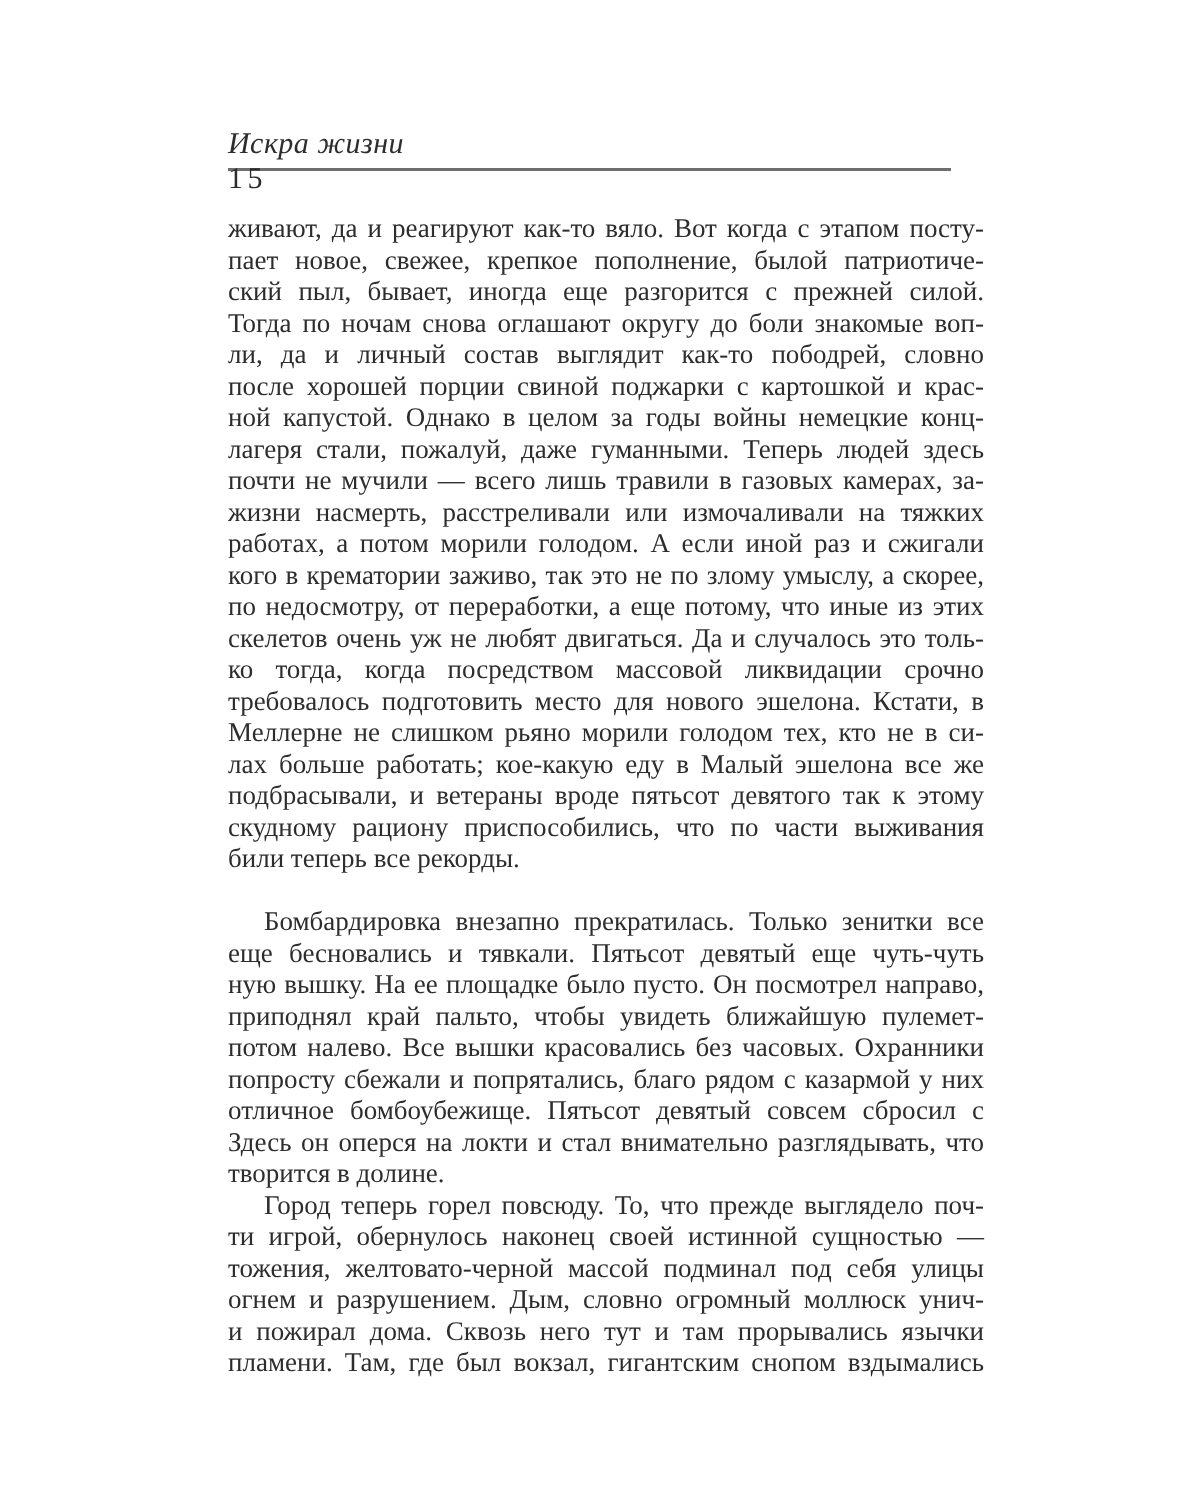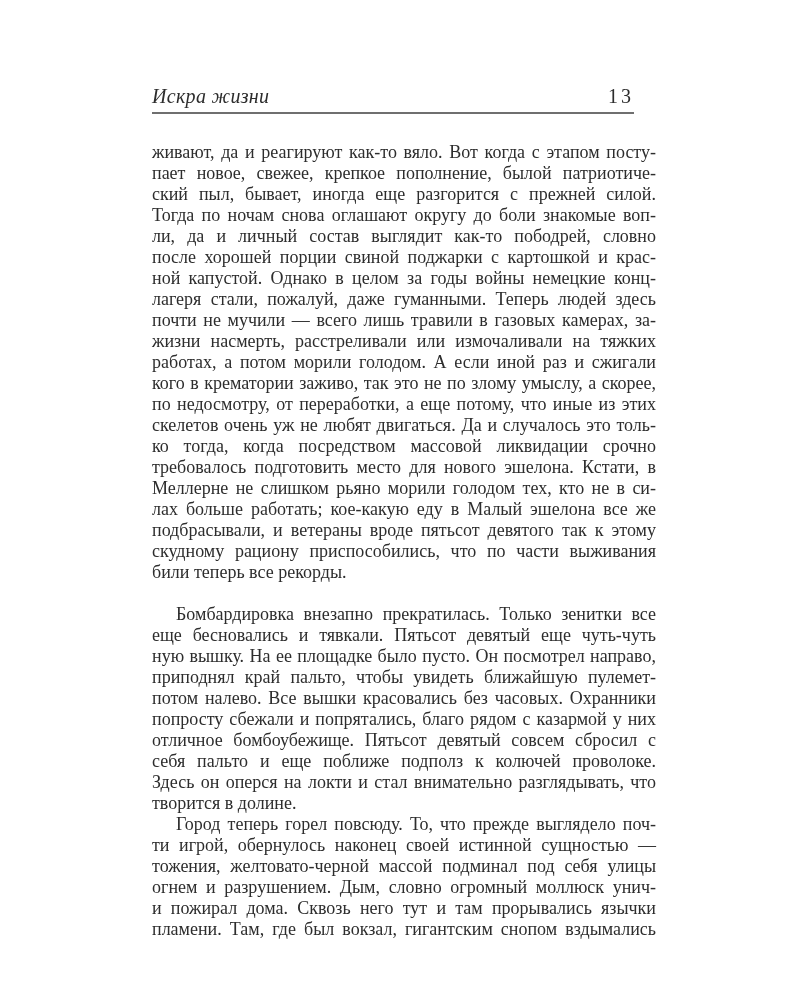--- a/index.html
+++ b/index.html
@@ -19,20 +19,21 @@
     position: absolute;
     left: 152px; top: 85px;
     width: 504px;
   }
   .running-header {
     display: flex;
     justify-content: space-between;
     align-items: baseline;
     width: 482px;
     height: 22px;
+    flex-direction: column;
   }
   .running-title {
     font-style: italic;
     font-size: 20px;
     letter-spacing: 0.3px;
   }
   .page-number {
     font-size: 20px;
     letter-spacing: 3px;
   }
@@ -55,21 +56,21 @@
   .line.indent { text-indent: 24px; }
   .para-gap { height: 21px; }
 </style>
 </head>
 <body>
 
 <div class="page">
   <div class="content">
     <div class="running-header">
       <span class="running-title">Искра жизни</span>
-      <span class="page-number">13</span>
+      <span class="page-number">15</span>
     </div>
     <div class="header-rule"></div>
     <div class="page-text">
         <div class="line">живают, да и реагируют как-то вяло. Вот когда с этапом посту-</div>
         <div class="line">пает новое, свежее, крепкое пополнение, былой патриотиче-</div>
         <div class="line">ский пыл, бывает, иногда еще разгорится с прежней силой.</div>
         <div class="line">Тогда по ночам снова оглашают округу до боли знакомые воп-</div>
         <div class="line">ли, да и личный состав выглядит как-то пободрей, словно</div>
         <div class="line">после хорошей порции свиной поджарки с картошкой и крас-</div>
         <div class="line">ной капустой. Однако в целом за годы войны немецкие конц-</div>
@@ -88,21 +89,20 @@
         <div class="line">скудному рациону приспособились, что по части выживания</div>
         <div class="line para-end">били теперь все рекорды.</div>
         <div class="para-gap"></div>
         <div class="line indent">Бомбардировка внезапно прекратилась. Только зенитки все</div>
         <div class="line">еще бесновались и тявкали. Пятьсот девятый еще чуть-чуть</div>
         <div class="line">ную вышку. На ее площадке было пусто. Он посмотрел направо,</div>
         <div class="line">приподнял край пальто, чтобы увидеть ближайшую пулемет-</div>
         <div class="line">потом налево. Все вышки красовались без часовых. Охранники</div>
         <div class="line">попросту сбежали и попрятались, благо рядом с казармой у них</div>
         <div class="line">отличное бомбоубежище. Пятьсот девятый совсем сбросил с</div>
-        <div class="line">себя пальто и еще поближе подполз к колючей проволоке.</div>
         <div class="line">Здесь он оперся на локти и стал внимательно разглядывать, что</div>
         <div class="line para-end">творится в долине.</div>
         <div class="line indent">Город теперь горел повсюду. То, что прежде выглядело поч-</div>
         <div class="line">ти игрой, обернулось наконец своей истинной сущностью —</div>
         <div class="line">тожения, желтовато-черной массой подминал под себя улицы</div>
         <div class="line">огнем и разрушением. Дым, словно огромный моллюск унич-</div>
         <div class="line">и пожирал дома. Сквозь него тут и там прорывались язычки</div>
         <div class="line">пламени. Там, где был вокзал, гигантским снопом вздымались</div>
       </div>
   </div>

